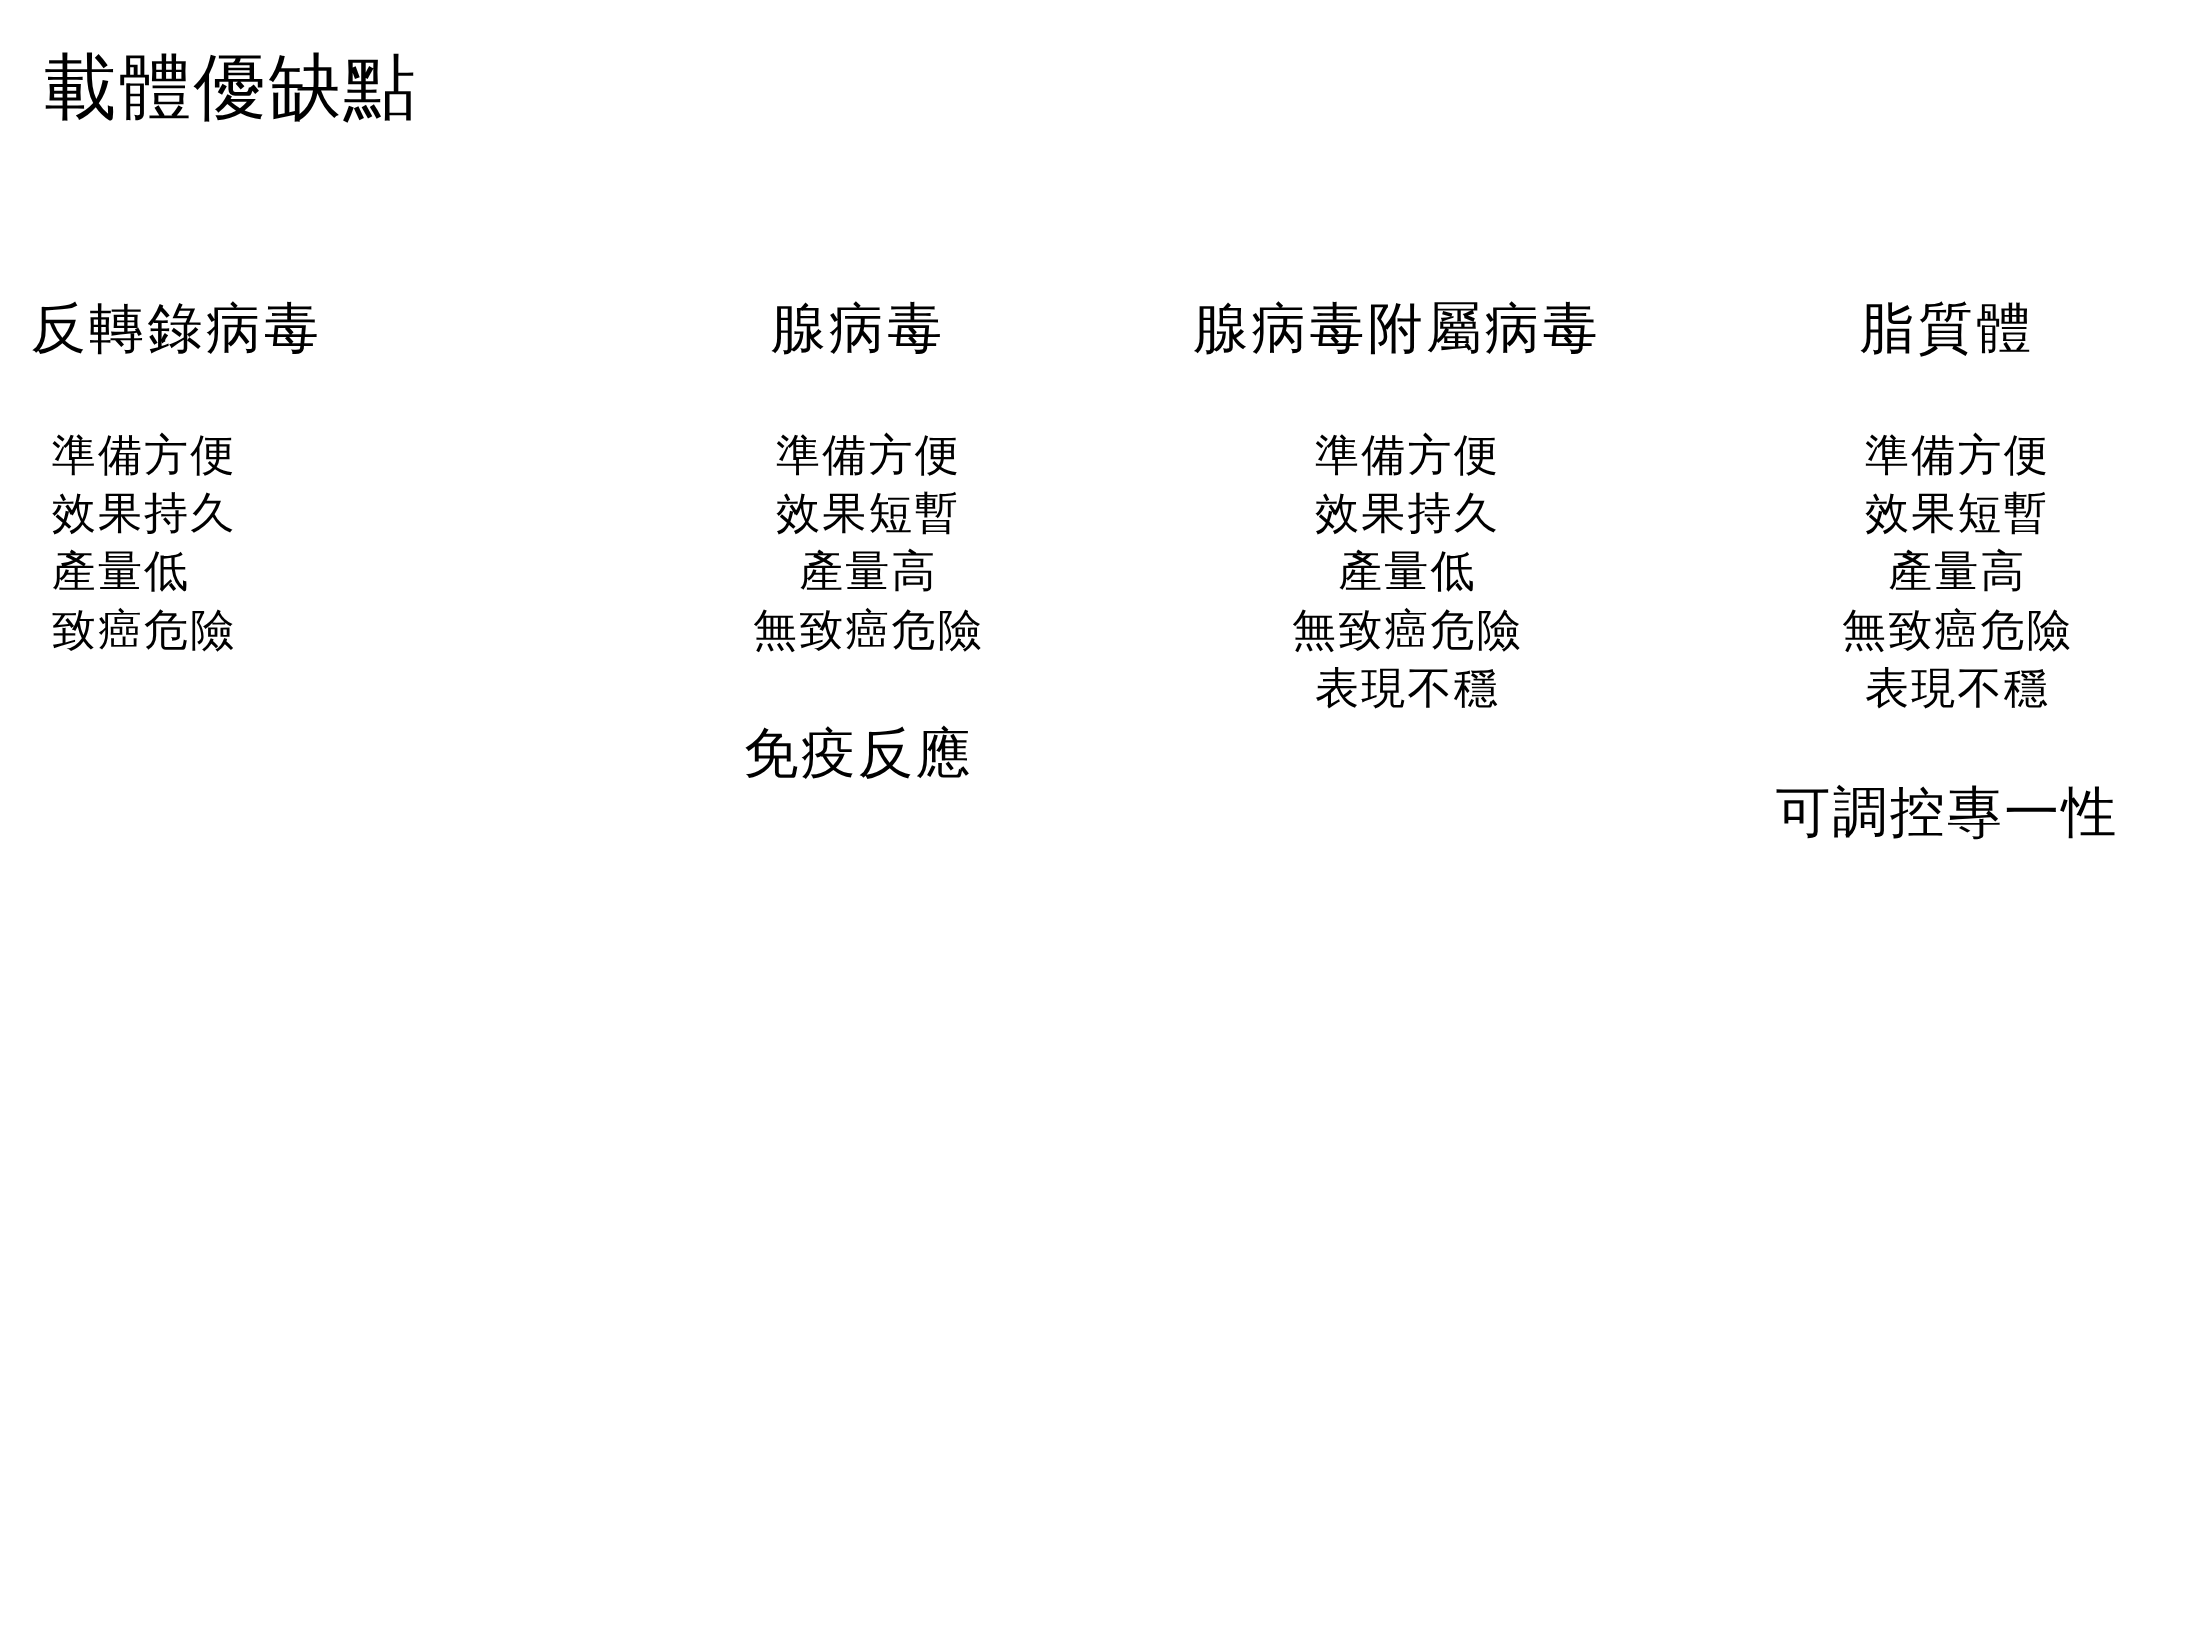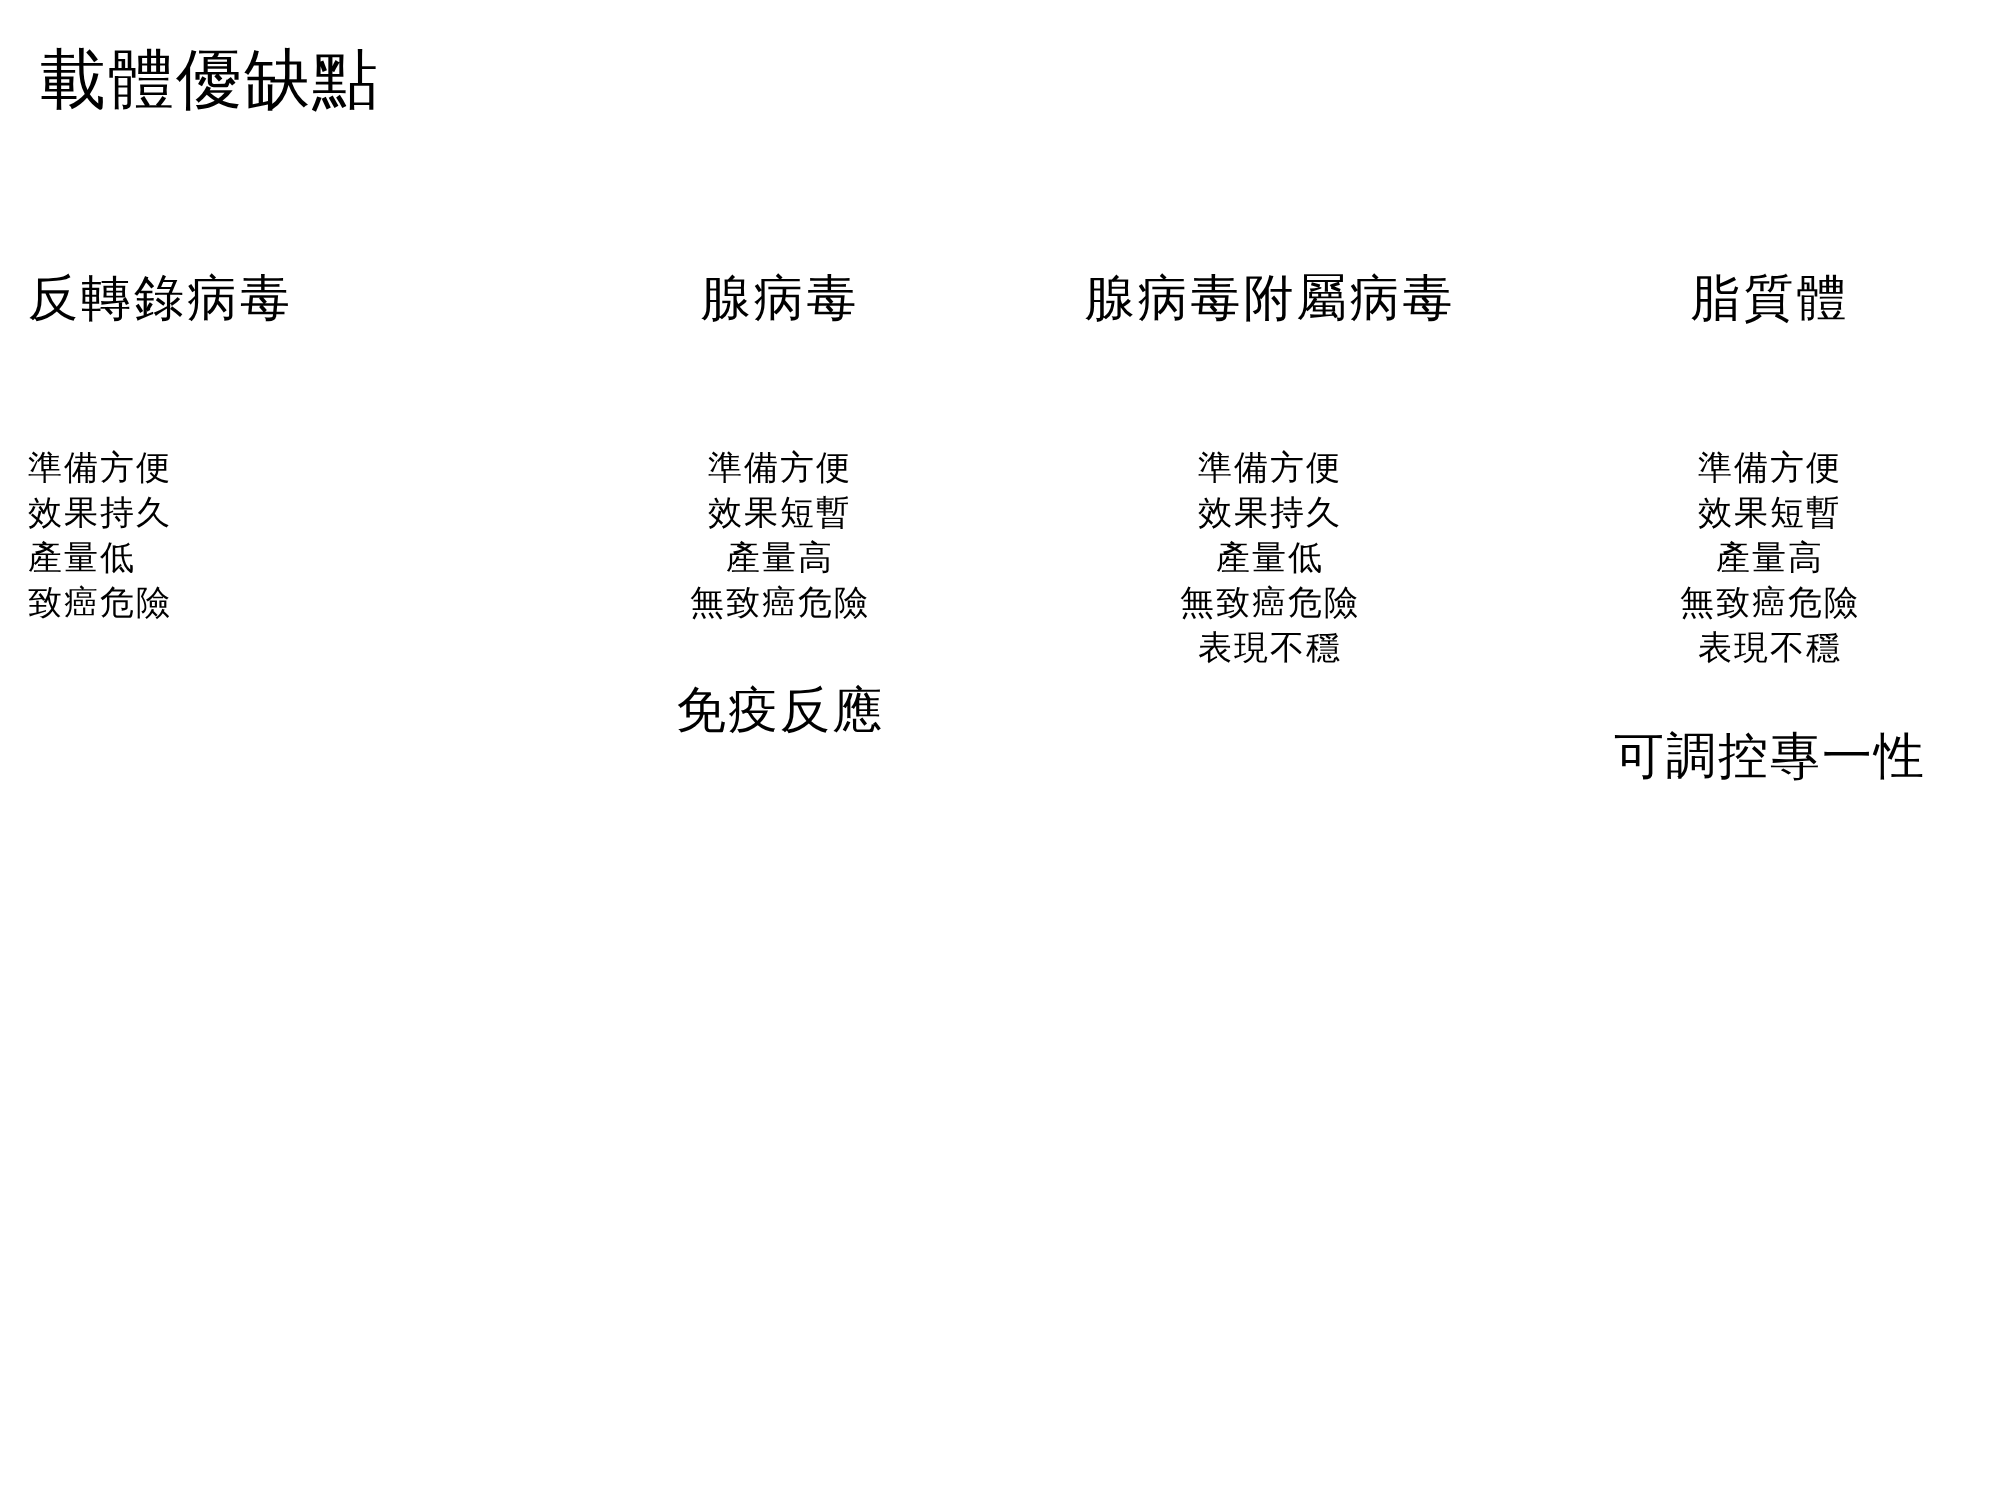--- a/index.html
+++ b/index.html
@@ -46,27 +46,28 @@
   .col-0 { width: 560px; align-items: flex-start; padding-left: 28px; box-sizing: border-box; }
   .col-1 { width: 440px; }
   .col-2 { width: 540px; }
   .col-3 { width: 460px; text-align: center; }
 
   .col-head {
     font-size: 50px;
     line-height: 1.15;
     letter-spacing: 3px;
     white-space: nowrap;
-    margin-bottom: 117px;
+    margin-bottom: 60px;
   }
   .col-item {
-    font-size: 34px;
+    font-size: 40px;
     line-height: 1.33;
     letter-spacing: 2px;
     white-space: nowrap;
+    margin-left: 19px;
   }
   .col-extra {
     font-size: 50px;
     line-height: 1.33;
     letter-spacing: 2px;
     white-space: nowrap;
     margin-top: 52px;
   }
   .col-extra.empty {
     visibility: hidden;

